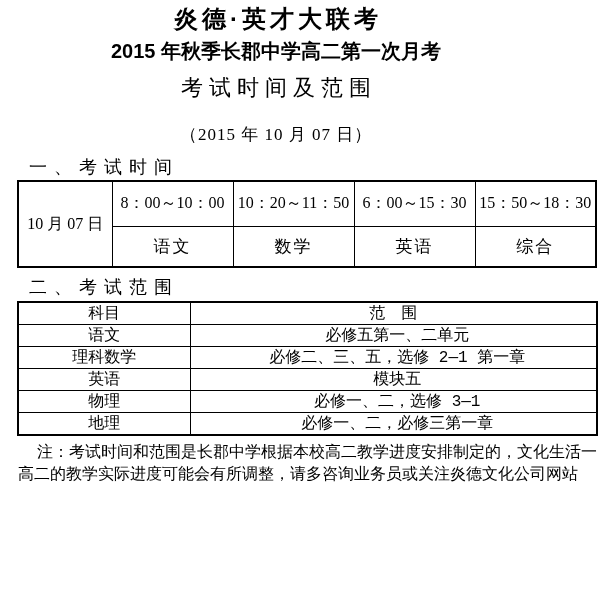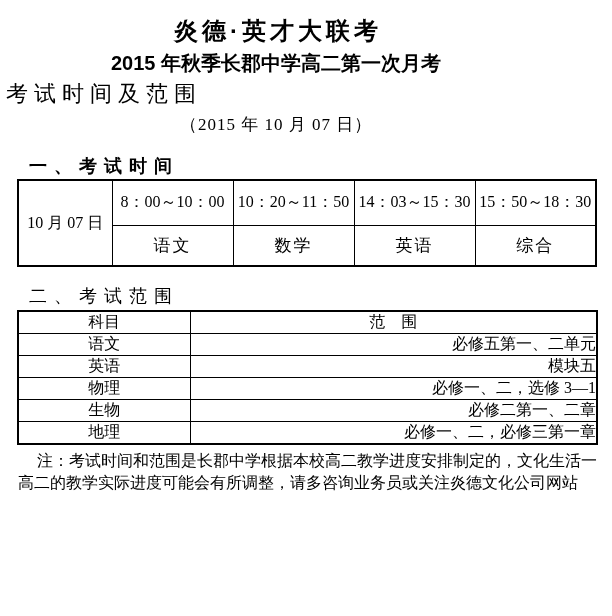--- a/index.html
+++ b/index.html
@@ -3,81 +3,83 @@
 <meta charset="utf-8">
 <style>
   * { box-sizing: border-box; margin: 0; padding: 0; }
   html, body {
     width: 612px; height: 616px;
     background: #ffffff;
     color: #000000;
     font-family: "Liberation Serif", "DejaVu Serif", serif;
     overflow: hidden;
   }
-  .page { width: 552px; height: 616px; padding-top: 16px; }
+  .page { width: 552px; height: 616px; padding-top: 4px; }
 
   .title1 {
     text-align: center;
     font-family: "Liberation Sans", "DejaVu Sans", sans-serif;
     font-weight: bold;
     font-size: 24px; line-height: 30px;
     letter-spacing: 4px; text-indent: 4px;
   }
   .title2 {
     text-align: center;
     font-family: "Liberation Sans", "DejaVu Sans", sans-serif;
     font-weight: bold;
     font-size: 20px; line-height: 34px;
   }
   .title3 {
+    text-align: center;
     font-family: "Liberation Sans", "DejaVu Sans", sans-serif;
     font-weight: normal;
     font-size: 22px; line-height: 28px;
     letter-spacing: 6px; text-indent: 6px;
+    margin-top: 6px;
   }
   .dateline {
     text-align: center;
     font-size: 17px; line-height: 22px;
-    margin-top: 6px;
+    margin-top: 22px;
     letter-spacing: 1px;
   }
 
   .section-heading {
     font-family: "Liberation Sans", "DejaVu Sans", sans-serif;
     font-size: 18px; line-height: 22px;
     letter-spacing: 7px;
     margin-left: 29px;
   }
-  .section-heading.first { margin-top: 19px; font-weight: bold; }
-  .section-heading.second { margin-top: 18px; }
+  .section-heading.first { margin-top: 10px; }
+  .section-heading.second { margin-top: 8px; }
 
   table {
     border-collapse: collapse;
     table-layout: fixed;
     margin-left: 17px;
     border: 2px solid #000;
   }
   td, th { border: 1px solid #000; font-weight: normal; }
 
   
   .schedule { width: 579px; margin-top: 2px; }
   .schedule td { text-align: center; vertical-align: middle; margin-left: 34px; }
   .schedule .col-date { width: 94px; }
   .schedule .col-sess { width: 121px; }
   .schedule .row-time td { height: 45px; font-size: 16px; }
   .schedule .row-subj td { height: 41px; font-size: 17px; letter-spacing: 2px; }
   .schedule .date-cell { font-size: 17px; }
 
   
   .scope { width: 579px; margin-top: 3px; }
-  .scope td { height: 21px; font-size: 16px; vertical-align: middle; }
+  .scope td { height: 21px; font-size: 16px; vertical-align: middle; font-family: Liberation Mono, monospace; }
   .scope .col-subject { width: 172px; }
   .scope .col-range { width: 407px; }
   .scope td.subject { text-align: center; }
-  .scope td.range { text-align: right; padding-left: 8px; }
+  .scope td.range { text-align: center; padding-left: 8px; }
   .scope tr.header td { text-align: center; }
 
   .note {
     margin-top: 5px;
     margin-left: 18px;
     width: 584px;
     font-size: 16px;
     line-height: 22px;
   }
   .note .l1 { text-indent: 19px; }
@@ -100,21 +102,21 @@
         <col class="col-sess">
         <col class="col-sess">
         <col class="col-sess">
         <col class="col-sess">
     </colgroup>
     <tbody>
         <tr class="row-time">
       <td class="date-cell" rowspan="2">10 月 07 日</td>
       <td>8：00～10：00</td>
       <td>10：20～11：50</td>
-      <td>14：03～15：30</td>
+      <td>6：00～15：30</td>
       <td>15：50～18：30</td>
     </tr>
     <tr class="row-subj">
       <td>语文</td>
       <td>数学</td>
       <td>英语</td>
       <td>综合</td>
     </tr>
   </tbody>
     </table>
@@ -129,30 +131,30 @@
     <tbody>
         <tr class="header">
       <td>科目</td>
       <td>范　围</td>
     </tr>
     <tr>
       <td class="subject">语文</td>
       <td class="range">必修五第一、二单元</td>
     </tr>
     <tr>
+      <td class="subject">理科数学</td>
+      <td class="range">必修二、三、五，选修 2—1 第一章</td>
+    </tr>
+    <tr>
       <td class="subject">英语</td>
       <td class="range">模块五</td>
     </tr>
     <tr>
       <td class="subject">物理</td>
       <td class="range">必修一、二，选修 3—1</td>
-    </tr>
-    <tr>
-      <td class="subject">生物</td>
-      <td class="range">必修二第一、二章</td>
     </tr>
     <tr>
       <td class="subject">地理</td>
       <td class="range">必修一、二，必修三第一章</td>
     </tr>
   </tbody>
     </table>
 
   <div class="note">
     <div class="l1">注：考试时间和范围是长郡中学根据本校高二教学进度安排制定的，文化生活一</div>

